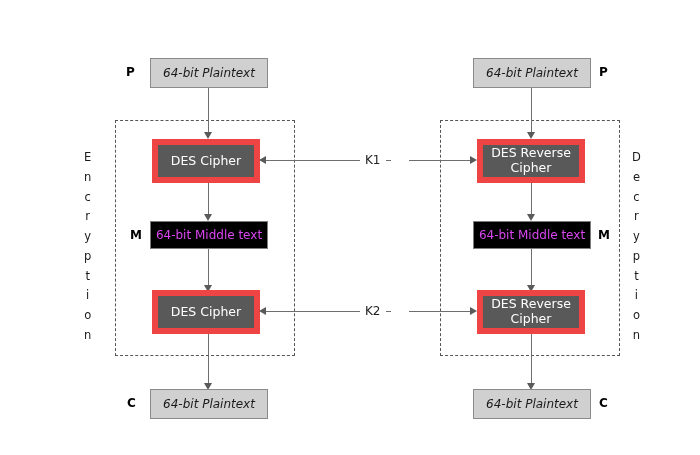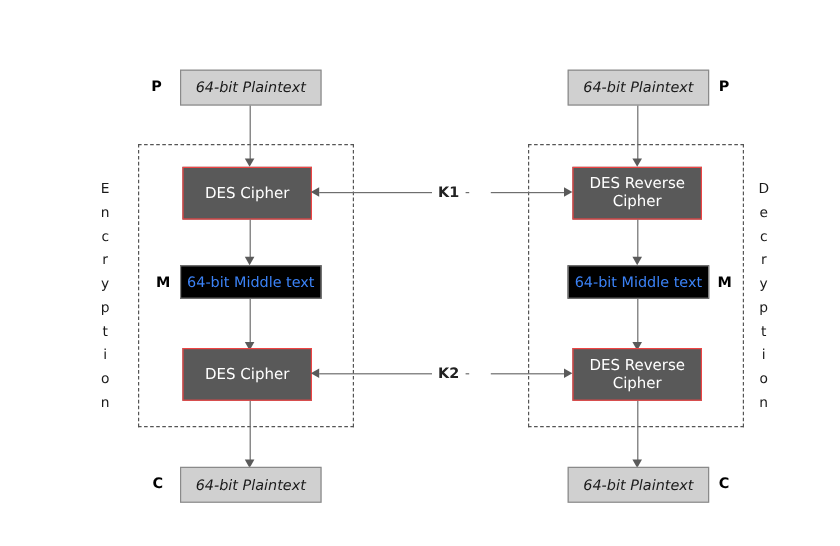--- a/index.html
+++ b/index.html
@@ -29,28 +29,28 @@
   }
   .box-plain {
     background: #d0d0d0;
     border: 1px solid #8a8a8a;
     color: #1a1a1a;
     font-size: 12px;
     font-style: italic;
   }
   .box-cipher {
     background: #595959;
-    border: 1px solid #ef4444;
+    border: 6px solid #ef4444;
     color: #ffffff;
     font-size: 12.5px;
   }
   .box-middle {
     background: #000000;
     border: 1px solid #7d7d7d;
-    color: #3b82f6;
+    color: #d946ef;
     font-size: 12px;
   }
   
   .region {
     position: absolute;
     box-sizing: border-box;
     border: 1.4px dashed #555555;
     background: transparent;
   }
   
@@ -72,21 +72,20 @@
     font-weight: bold;
     color: #000000;
   }
   
   .keylabel {
     position: absolute;
     font-size: 12px;
     color: #222222;
     background: #ffffff;
     padding: 0 5px;
-    font-weight: bold;
   }
   
   .vline {
     position: absolute;
     width: 1.4px;
     background: #6e6e6e;
   }
   .hline {
     position: absolute;
     height: 1.4px;

